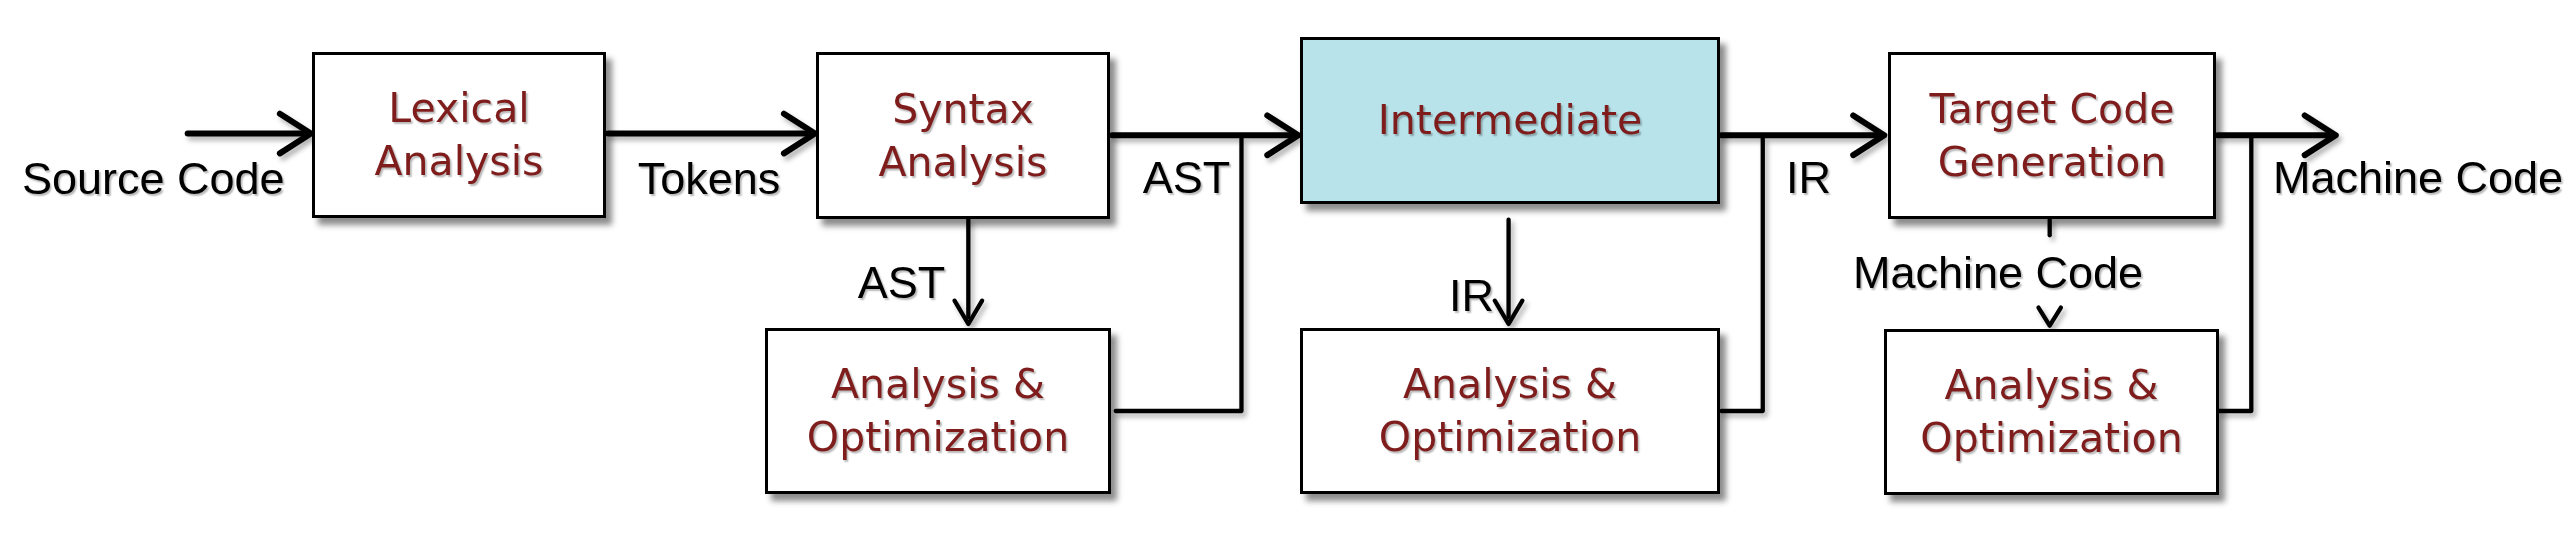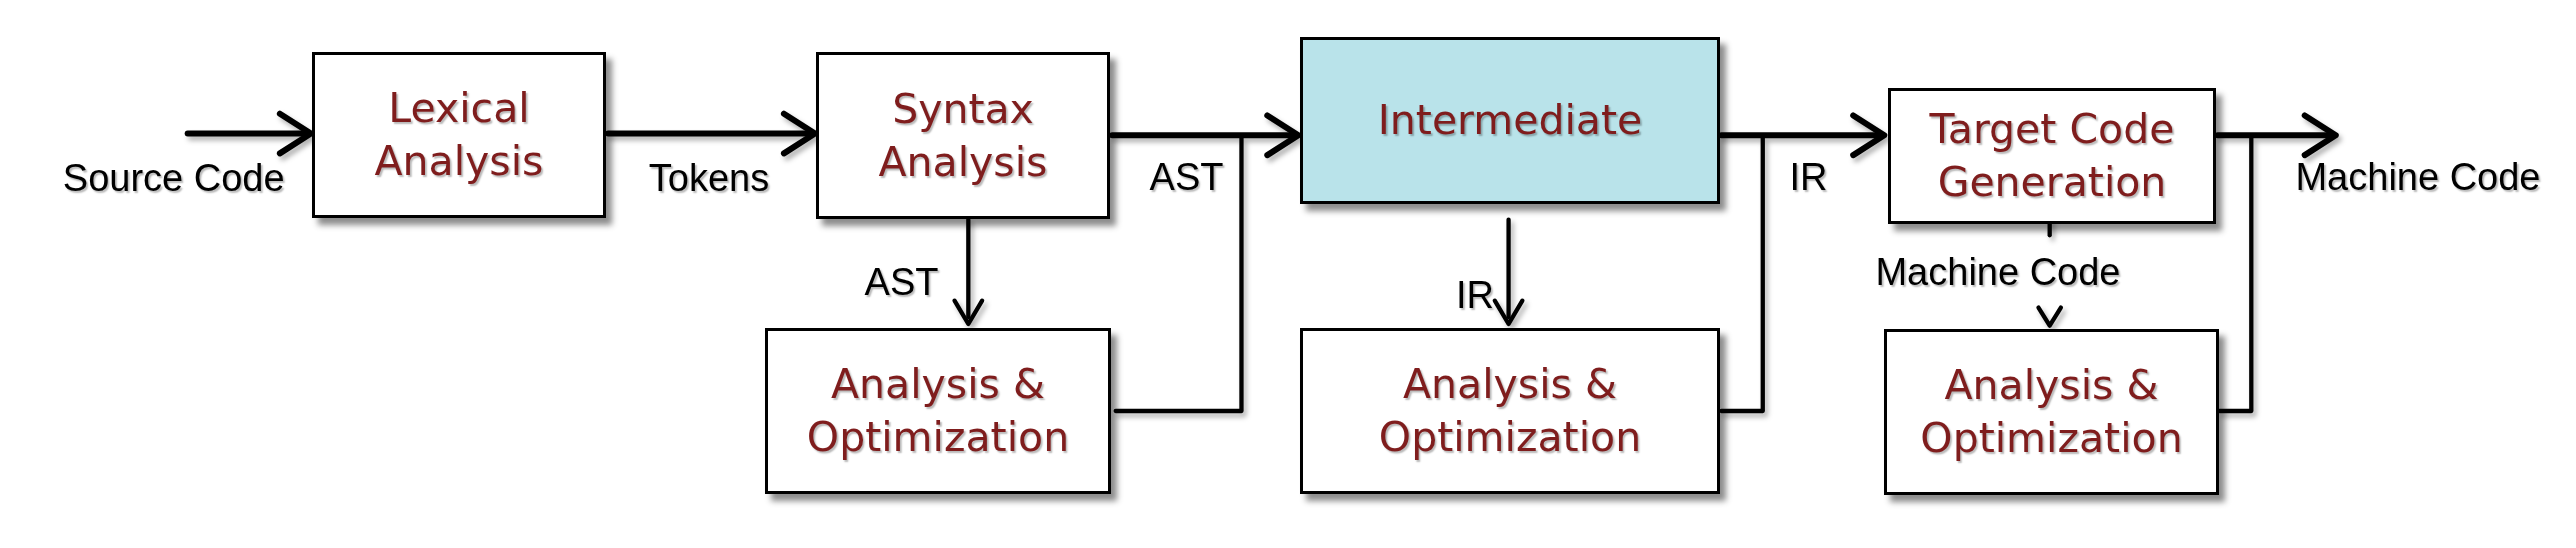--- a/index.html
+++ b/index.html
@@ -30,21 +30,21 @@
     text-align: center;
     font-family: "DejaVu Sans", sans-serif;
     font-size: 41px;
     line-height: 53px;
     color: #7f1d1d;
     text-shadow: 1.7px 1.7px 1.7px rgba(0,0,0,0.28);
   }
   .edge-label {
     position: absolute;
     font-family: "Liberation Sans", sans-serif;
-    font-size: 38px;
+    font-size: 45px;
     line-height: 47px;
     color: #000000;
     text-shadow: 1.7px 1.7px 1.7px rgba(0,0,0,0.28);
     white-space: nowrap;
   }
   .ta-c { text-align: center; }
   .ta-r { text-align: right; }
 </style>
 </head>
 <body>
@@ -83,21 +83,21 @@
 
   <div class="node" style="left:816px; top:52px; width:294px; height:167px;">
     <span>Syntax</span>
     <span>Analysis</span>
   </div>
 
   <div class="node" style="left: 1300px; top: 37px; width: 420px; height: 167px; background-color: rgb(185, 227, 234);">
     <span>Intermediate</span>
   </div>
 
-  <div class="node" style="left:1888px; top:52px; width:328px; height:136px;margin-top:36px;">
+  <div class="node" style="left:1888px; top:52px; width:328px; height:167px;">
     <span>Target Code</span>
     <span>Generation</span>
   </div>
 
   <div class="node" style="left:765px; top:328px; width:346px; height:166px;">
     <span>Analysis &amp;</span>
     <span>Optimization</span>
   </div>
 
   <div class="node" style="left:1300px; top:328px; width:420px; height:166px;">

